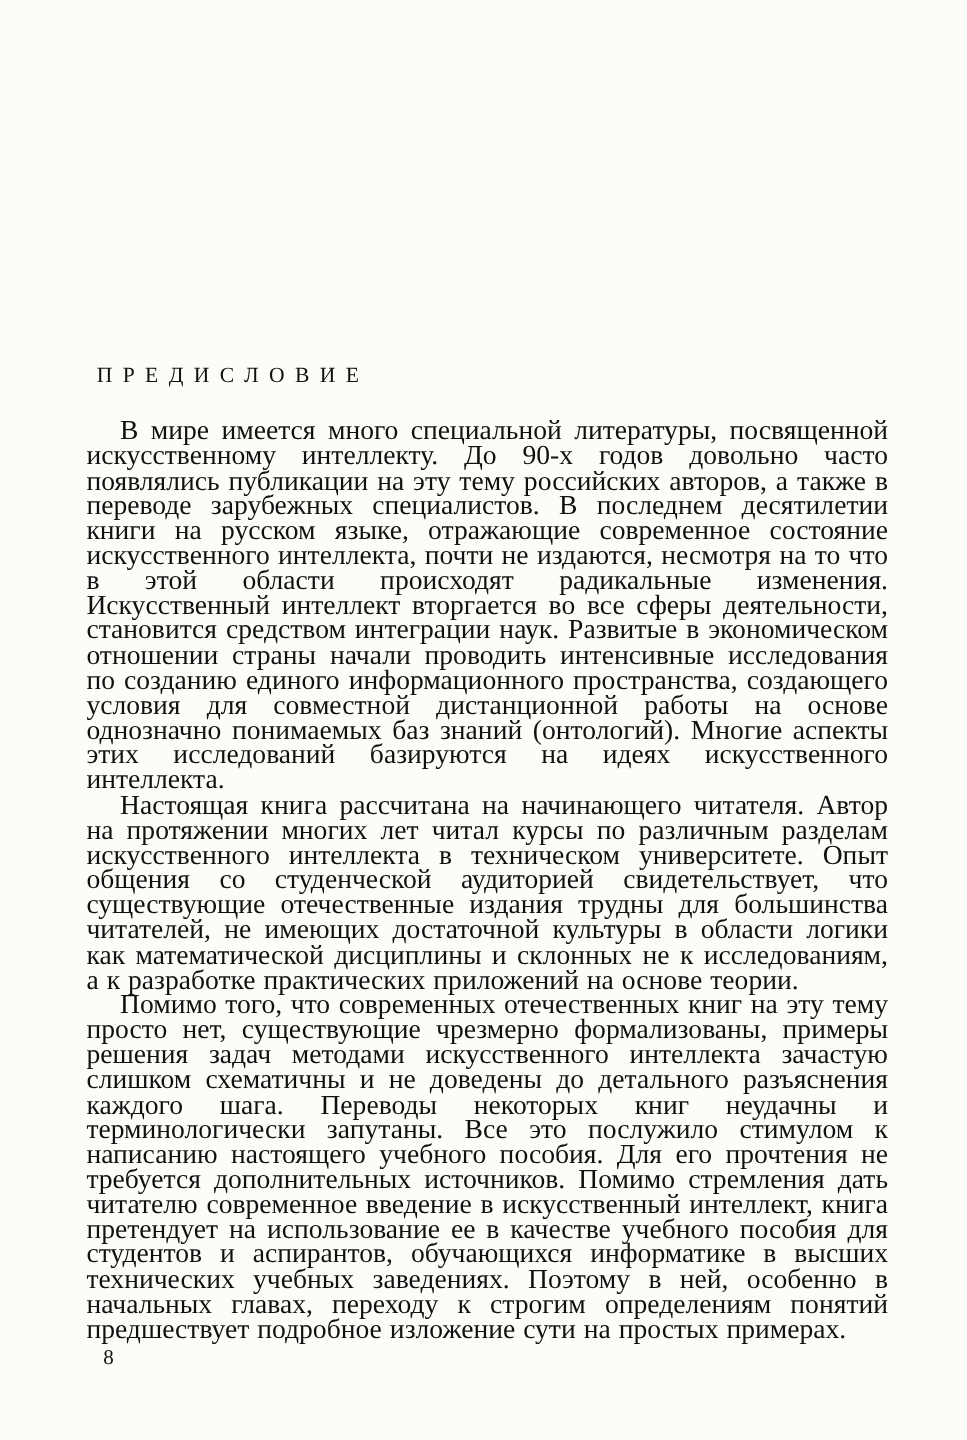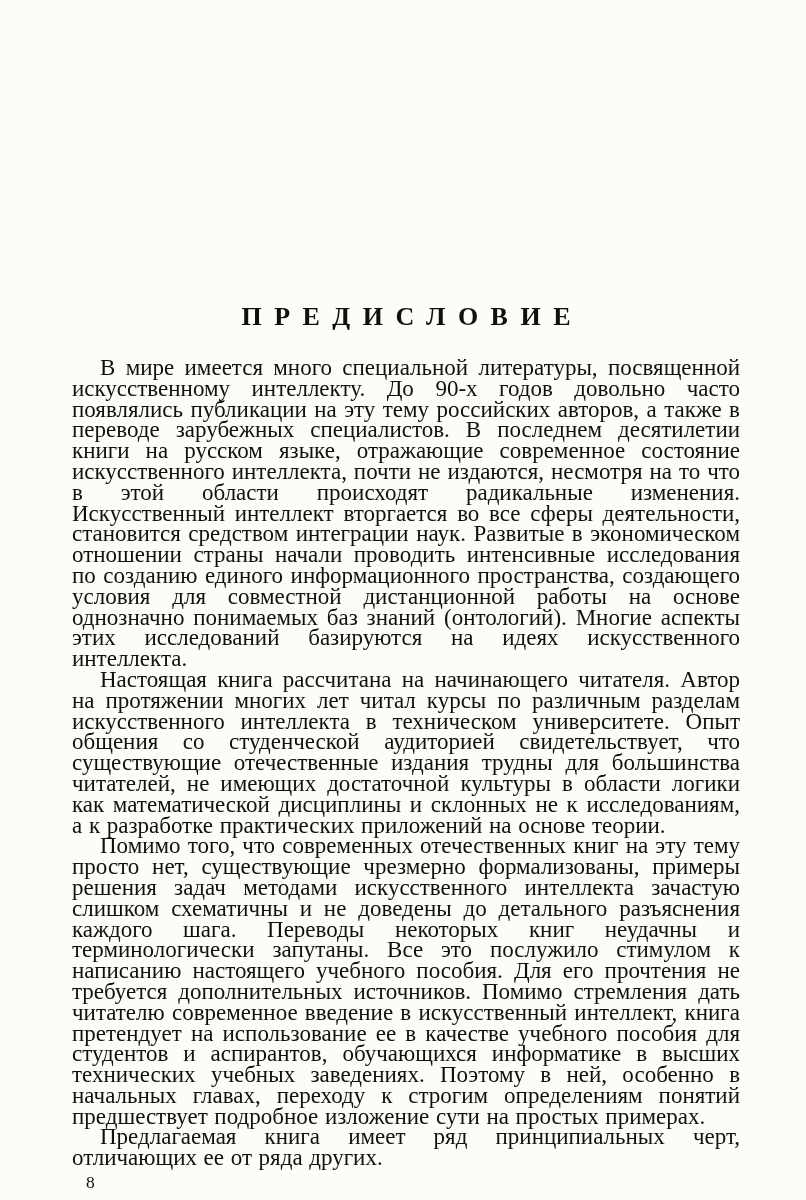--- a/index.html
+++ b/index.html
@@ -15,23 +15,22 @@
     color: #101010;
   }
   .page {
     position: relative;
     width: 806px;
     height: 1200px;
     box-sizing: border-box;
     padding: 302px 66px 0 72px;
   }
   .doc-title {
-    text-align: center;
-    font-weight: bold;
-    font-size: 26px;
+    font-weight: normal;
+    font-size: 18px;
     letter-spacing: 0.48em;
     margin: 0 0 26px 0;
     text-indent: 0.48em; 
     white-space: nowrap;
   }
   .body-text p {
     margin: 0;
     font-size: 23px;
     line-height: 20.8px;
     text-align: justify;
@@ -51,17 +50,16 @@
 </head>
 <body>
 
 <div class="page">
   <h1 class="doc-title">ПРЕДИСЛОВИЕ</h1>
 
   <div class="body-text">
     <p>В мире имеется много специальной литературы, посвященной искусственному интеллекту. До 90-х годов довольно часто появлялись публикации на эту тему российских авторов, а также в переводе зарубежных специалистов. В последнем десятилетии книги на русском языке, отражающие современное состояние искусственного интеллекта, почти не издаются, несмотря на то что в этой области происходят радикальные изменения. Искусственный интеллект вторгается во все сферы деятельности, становится средством интеграции наук. Развитые в экономическом отношении страны начали проводить интенсивные исследования по созданию единого информационного пространства, создающего условия для совместной дистанционной работы на основе однозначно понимаемых баз знаний (онтологий). Многие аспекты этих исследований базируются на идеях искусственного интеллекта.</p>
     <p>Настоящая книга рассчитана на начинающего читателя. Автор на протяжении многих лет читал курсы по различным разделам искусственного интеллекта в техническом университете. Опыт общения со студенческой аудиторией свидетельствует, что существующие отечественные издания трудны для большинства читателей, не имеющих достаточной культуры в области логики как математической дисциплины и склонных не к исследованиям, а к разработке практических приложений на основе теории.</p>
     <p>Помимо того, что современных отечественных книг на эту тему просто нет, существующие чрезмерно формализованы, примеры решения задач методами искусственного интеллекта зачастую слишком схематичны и не доведены до детального разъяснения каждого шага. Переводы некоторых книг неудачны и терминологически запутаны. Все это послужило стимулом к написанию настоящего учебного пособия. Для его прочтения не требуется дополнительных источников. Помимо стремления дать читателю современное введение в искусственный интеллект, книга претендует на использование ее в качестве учебного пособия для студентов и аспирантов, обучающихся информатике в высших технических учебных заведениях. Поэтому в ней, особенно в начальных главах, переходу к строгим определениям понятий предшествует подробное изложение сути на простых примерах.</p>
-    <p>Предлагаемая книга имеет ряд принципиальных черт, отличающих ее от ряда других.</p>
   </div>
 
   <p class="page-number">8</p>
 </div>
 
 </body></html>

